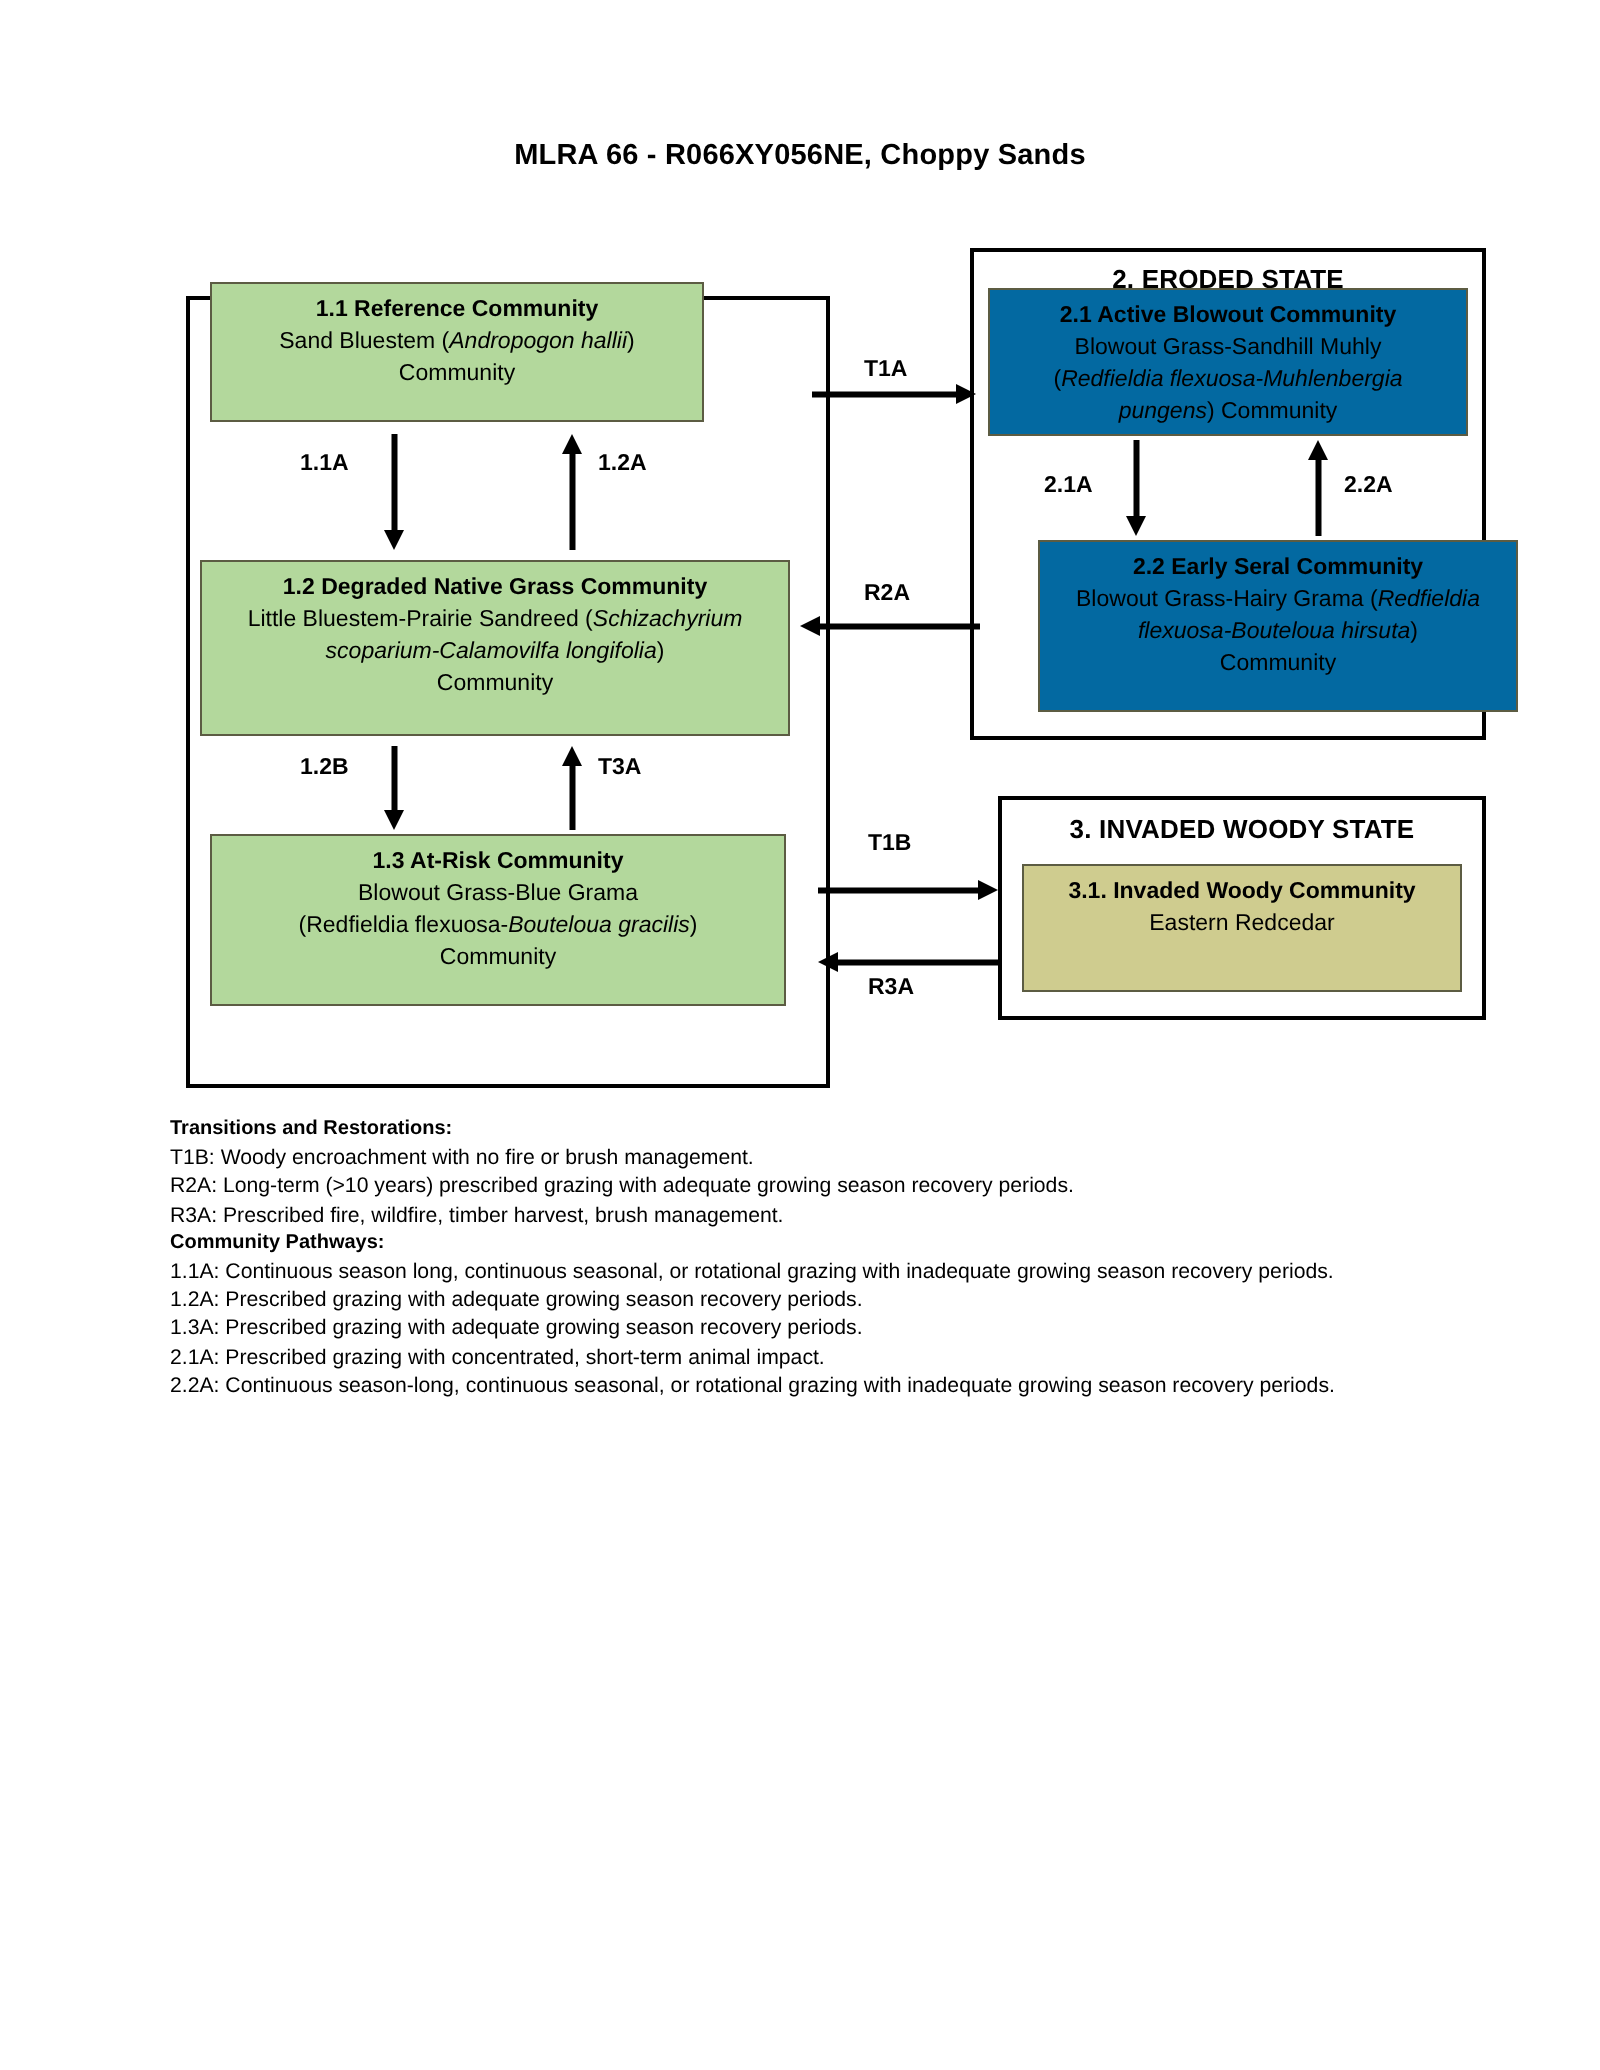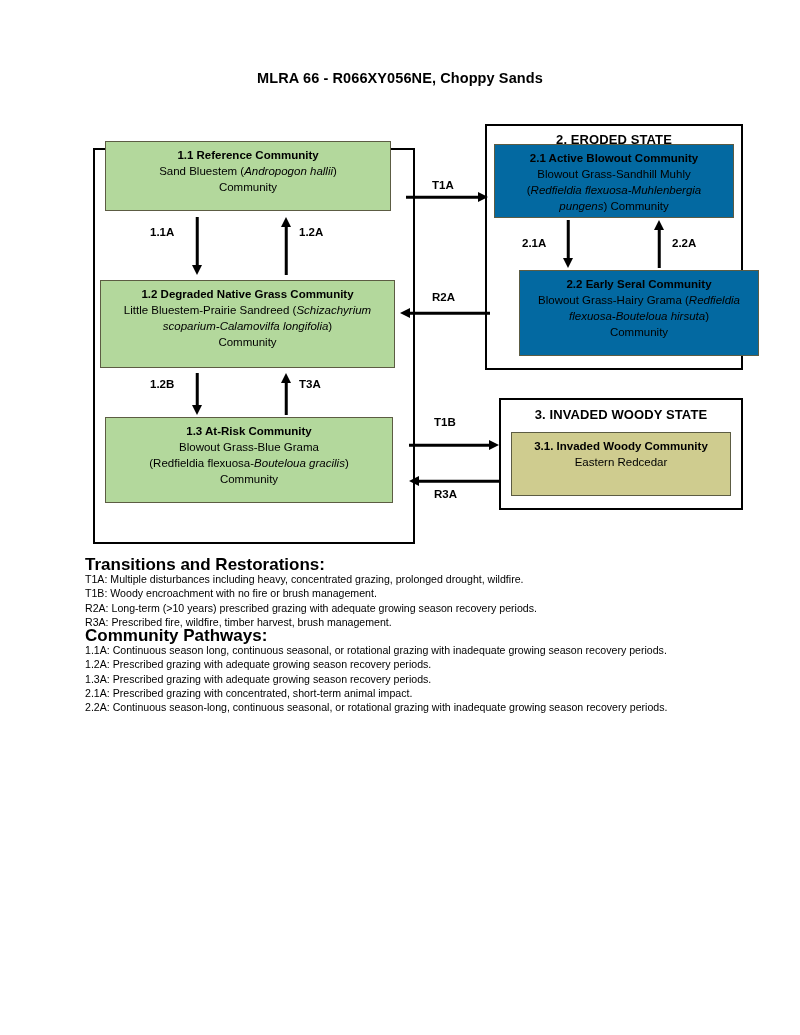--- a/index.html
+++ b/index.html
@@ -68,21 +68,21 @@
     line-height: 16px;
   }
   .community-box .cb-line {
     font-size: 11.5px;
     line-height: 16px;
   }
   .green { background: #b3d89c; }
   .yellow { background: #0369a1; }
   .olive  { background: #cfcc8f; }
 
-  #box-1-1 { left: 105px; top: 141px; width: 286px; height: 70px; }
+  #box-1-1 { left: 105px; top: 141px; width: 247px; height: 70px; }
   #box-1-2 { left: 100px; top: 280px; width: 295px; height: 88px; }
   #box-1-3 { left: 105px; top: 417px; width: 288px; height: 86px; }
   #box-2-1 { left: 494px; top: 144px; width: 240px; height: 74px; }
   #box-2-2 { left: 494px; top: 270px; width: 240px; height: 86px; margin-left: 25px; }
   #box-3-1 { left: 511px; top: 432px; width: 220px; height: 64px; }
 
   .it { font-style: italic; }
 
   
   .arrow-v, .arrow-h {
@@ -148,21 +148,21 @@
   }
 
   
   #legend {
     position: absolute;
     left: 85px;
     top: 558px;
     width: 690px;
   }
   #legend .lg-head {
-    font-size: 17px;
+    font-size: 10px;
     font-weight: bold;
     line-height: 14.2px;
   }
   #legend .lg-line {
     font-size: 10.6px;
     line-height: 14.2px;
   }
 </style>
 </head>
 <body>
@@ -277,21 +277,20 @@
   <div class="arrow-label" style="left:522px; top:237px;">2.1A</div>
 
   <div class="arrow-v" style="left:652px; top:220px; width:14px; height:48px;">
     <div class="shaft" style="top:8px; bottom:0;"></div>
     <div class="head head-up"></div>
   </div>
   <div class="arrow-label" style="left:672px; top:237px;">2.2A</div>
 
   <div id="legend">
     <div class="lg-head">Transitions and Restorations:</div>
-    <div class="lg-line">T1A: Multiple disturbances including heavy, concentrated grazing, prolonged drought, wildfire.</div>
     <div class="lg-line">T1B: Woody encroachment with no fire or brush management.</div>
     <div class="lg-line">R2A: Long-term (&gt;10 years) prescribed grazing with adequate growing season recovery periods.</div>
     <div class="lg-line">R3A: Prescribed fire, wildfire, timber harvest, brush management.</div>
     <div class="lg-head">Community Pathways:</div>
     <div class="lg-line">1.1A: Continuous season long, continuous seasonal, or rotational grazing with inadequate growing season recovery periods.</div>
     <div class="lg-line">1.2A: Prescribed grazing with adequate growing season recovery periods.</div>
     <div class="lg-line">1.3A: Prescribed grazing with adequate growing season recovery periods.</div>
     <div class="lg-line">2.1A: Prescribed grazing with concentrated, short-term animal impact.</div>
     <div class="lg-line">2.2A: Continuous season-long, continuous seasonal, or rotational grazing with inadequate growing season recovery periods.</div>
   </div>

